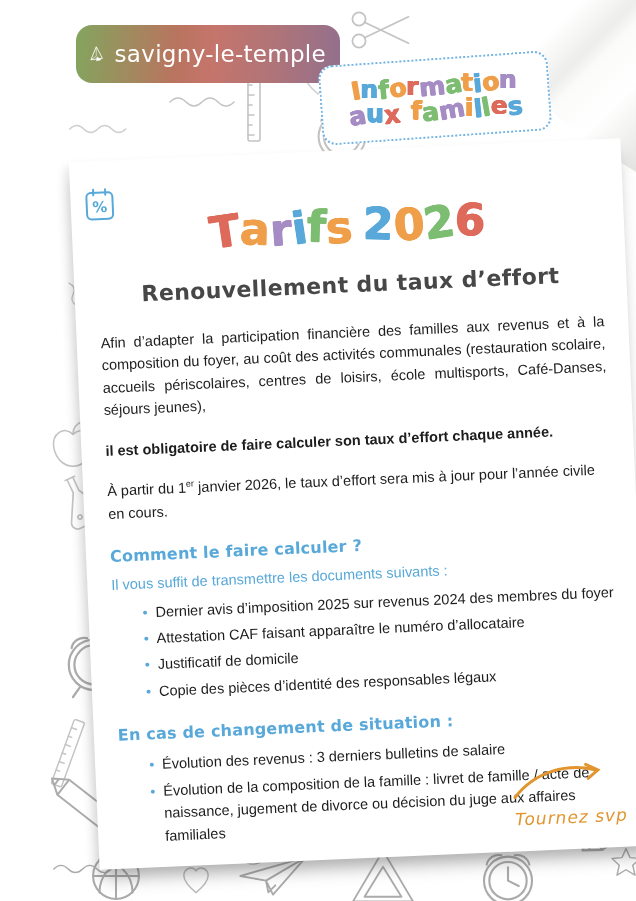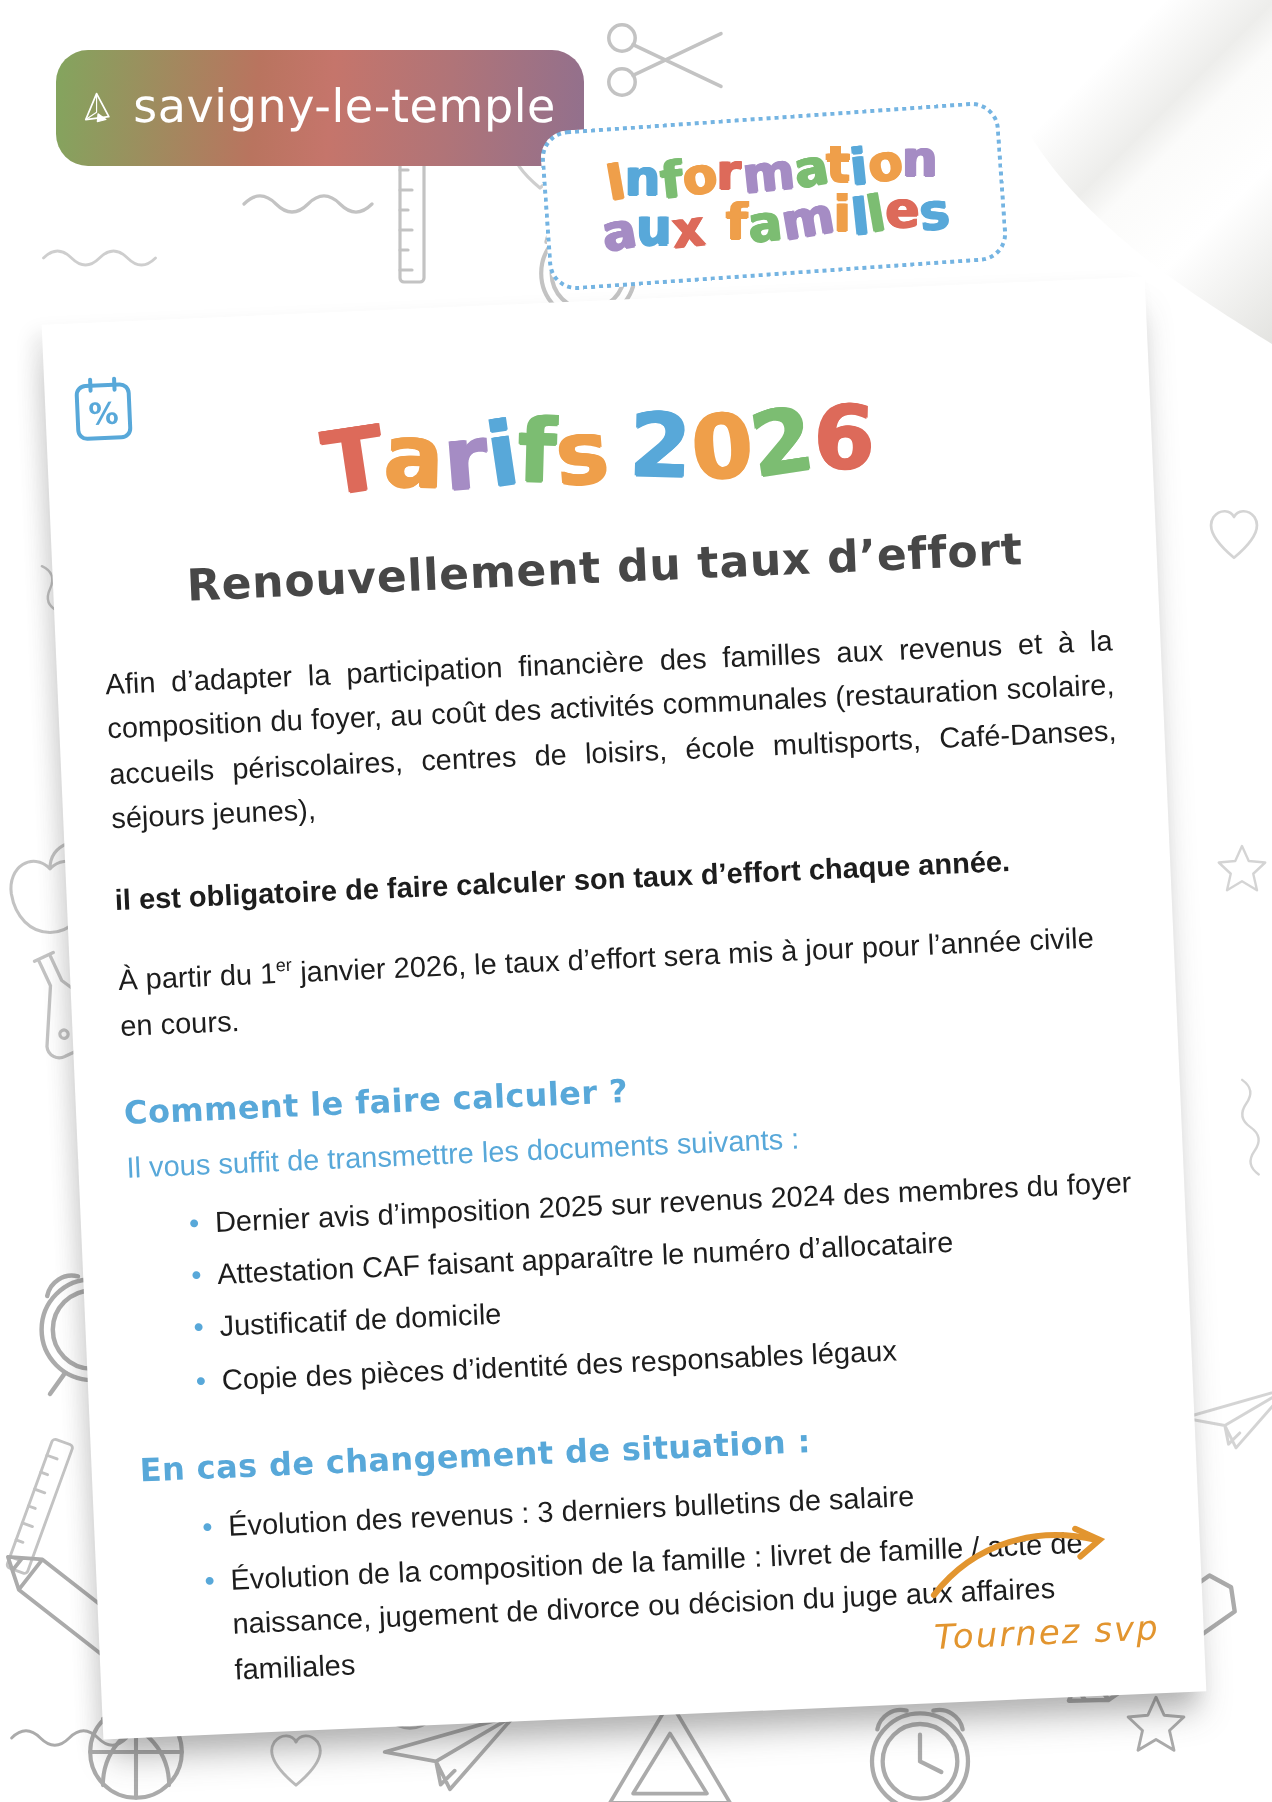--- a/index.html
+++ b/index.html
@@ -1,18 +1,18 @@
 <!DOCTYPE html>
 <html><head>
 <meta charset="utf-8">
 <style>
   html,body{margin:0;padding:0;}
   body{width:636px;height:901px;position:relative;overflow:hidden;
        background:#ffffff;font-family:"Liberation Sans",sans-serif;}
-  .stage{position:absolute;inset:0;}
+  .stage{position:absolute;inset:0;margin-left:48px;}
 
   
   .doodles{position:absolute;inset:0;z-index:0;color:#c3c3c3;}
   .doodles .dk{color:#ababab;}
 
   
   .page-curl{position:absolute;top:0;right:0;width:150px;height:172px;z-index:2;
     background:
       linear-gradient(135deg, #ffffff 30%, #ededeb 47%, #fbfbfa 54%, #ffffff 72%, #e3e3e0 100%);
     clip-path: path("M150,0 L150,172 C118,152 62,118 32,72 C14,44 6,16 10,0 Z");

